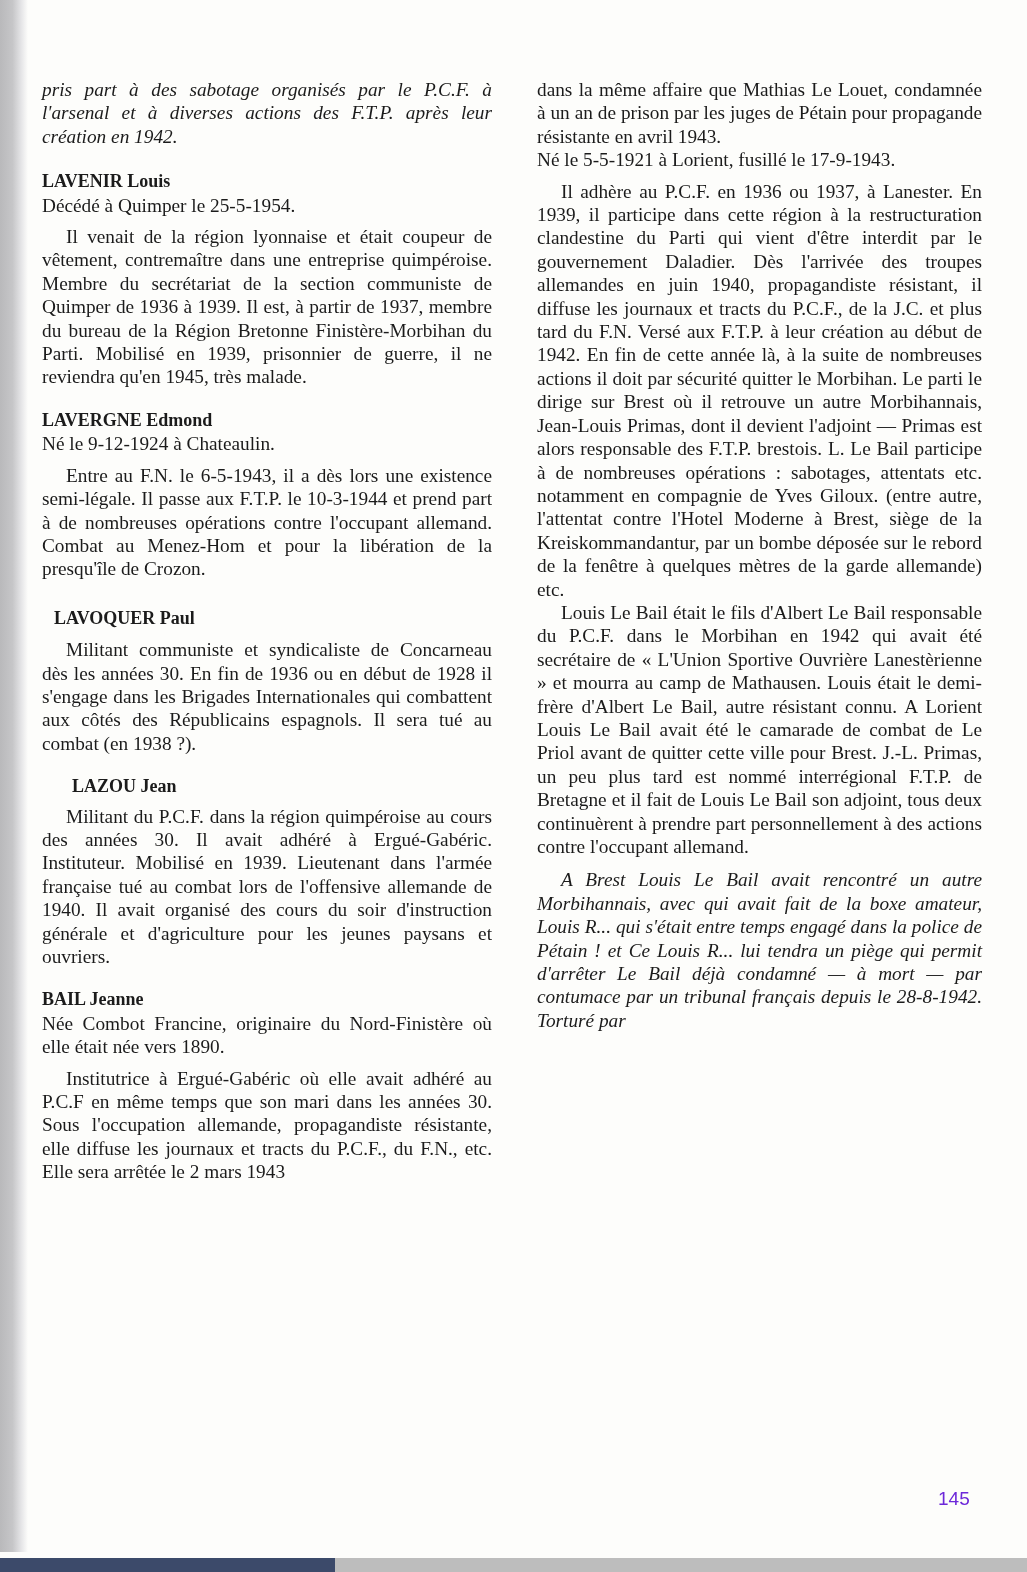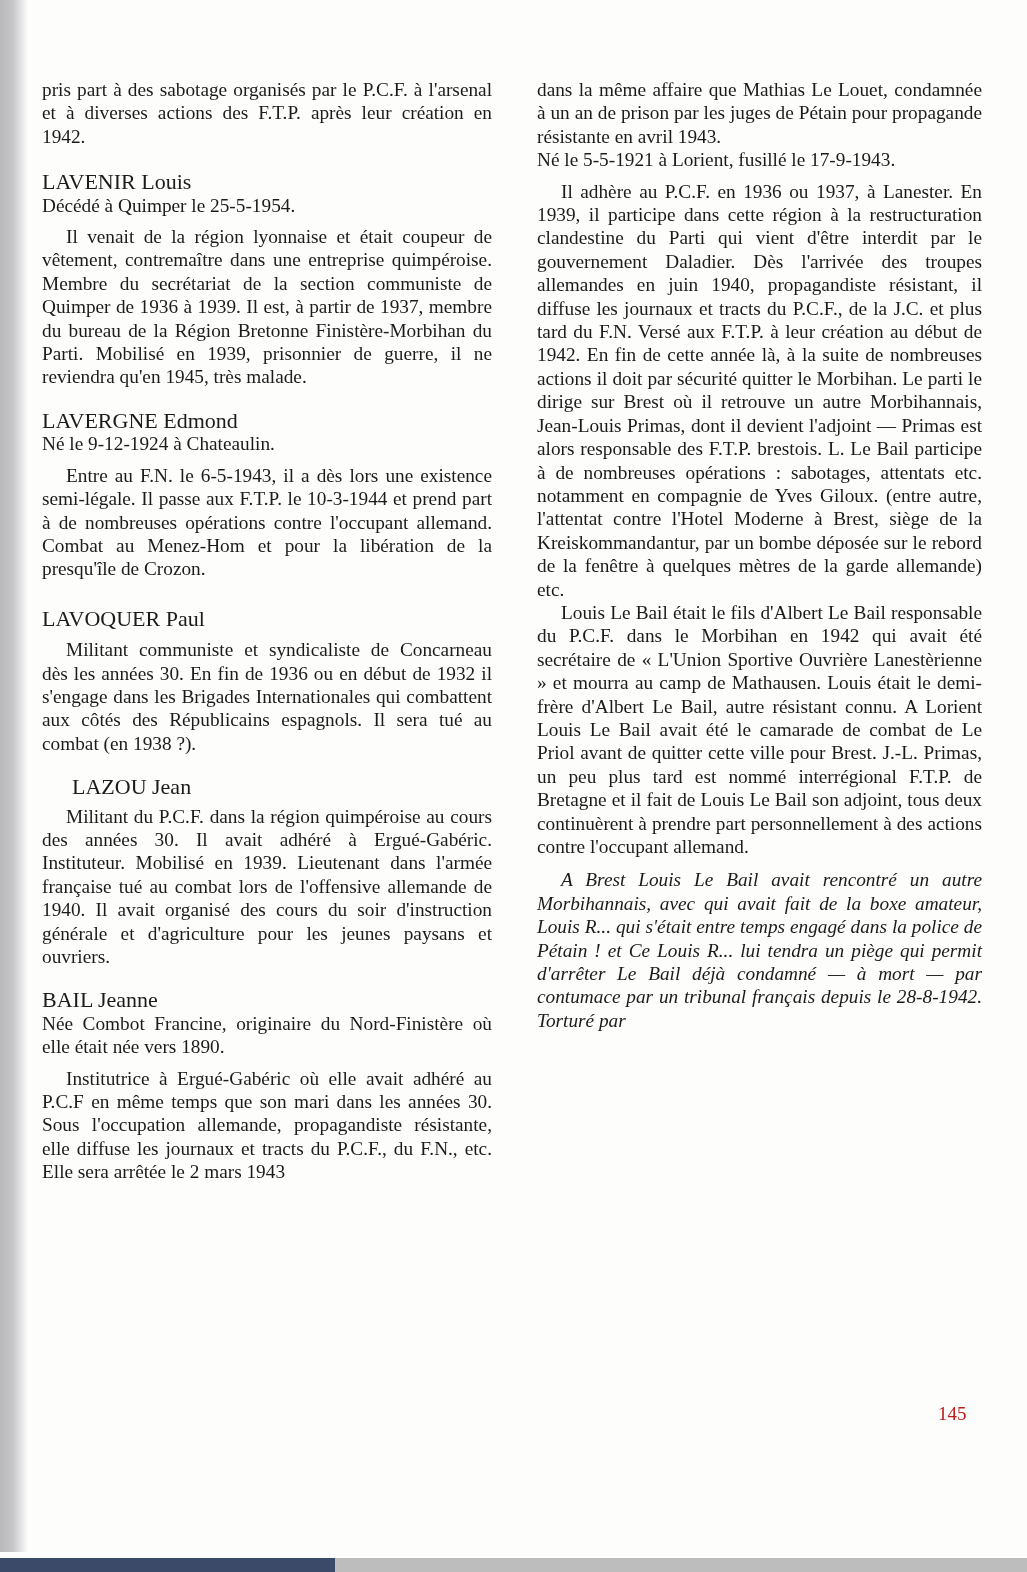--- a/index.html
+++ b/index.html
@@ -23,54 +23,54 @@
   }
   .column {
     position: absolute; top: 78px; width: 450px;
     font-size: 19.3px; line-height: 23.4px;
     text-align: justify; hyphens: manual;
   }
   .col-left { left: 42px; }
   .col-right { left: 537px; width: 445px; }
   .entry { margin: 0 0 20px 0; }
   .name {
-    font-weight: normal; font-size: 22px; margin: 0;
+    font-weight: bold; font-size: 18px; margin: 0;
   }
   .meta { margin: 0 0 8px 0; }
   .para { margin: 0; text-indent: 24px; }
   .para.noindent { text-indent: 0; }
   .page-number {
-    position: absolute; left: 938px; top: 1403px;
-    font-family: Liberation Serif, serif;
-    font-size: 19px; color: #b91c1c;
+    position: absolute; left: 938px; top: 1488px;
+    font-family: Liberation Sans, sans-serif;
+    font-size: 19px; color: #6d28d9;
   }
 </style>
 </head>
 <body>
 
 <div class="scan-edge"></div>
 
 <div class="column col-left">
-  <p class="para noindent entry" style="margin-bottom:22px;">pris part à des sabotage organisés par le P.C.F. à l'arsenal et à diverses actions des F.T.P. après leur création en 1942.</p>
+  <p class="para noindent entry" style="margin-bottom:22px;font-style:italic;">pris part à des sabotage organisés par le P.C.F. à l'arsenal et à diverses actions des F.T.P. après leur création en 1942.</p>
 
   <div class="entry">
     <p class="name">LAVENIR Louis</p>
     <p class="meta">Décédé à Quimper le 25-5-1954.</p>
     <p class="para">Il venait de la région lyonnaise et était coupeur de vêtement, contremaître dans une entreprise quimpéroise. Membre du secrétariat de la section communiste de Quimper de 1936 à 1939. Il est, à partir de 1937, membre du bureau de la Région Bretonne Finistère-Morbihan du Parti. Mobilisé en 1939, prisonnier de guerre, il ne reviendra qu'en 1945, très malade.</p>
   </div>
 
   <div class="entry">
     <p class="name">LAVERGNE Edmond</p>
     <p class="meta">Né le 9-12-1924 à Chateaulin.</p>
     <p class="para">Entre au F.N. le 6-5-1943, il a dès lors une existence semi-légale. Il passe aux F.T.P. le 10-3-1944 et prend part à de nombreuses opérations contre l'occupant allemand. Combat au Menez-Hom et pour la libération de la presqu'île de Crozon.</p>
   </div>
 
   <div class="entry" style="margin-top:26px;">
-    <p class="name" style="margin-bottom:8px;">LAVOQUER Paul</p>
-    <p class="para">Militant communiste et syndicaliste de Concarneau dès les années 30. En fin de 1936 ou en début de 1932 il s'engage dans les Brigades Internationales qui combattent aux côtés des Républicains espagnols. Il sera tué au combat (en 1938 ?).</p>
+    <p class="name" style="margin-bottom:8px;margin-left:12px;">LAVOQUER Paul</p>
+    <p class="para">Militant communiste et syndicaliste de Concarneau dès les années 30. En fin de 1936 ou en début de 1928 il s'engage dans les Brigades Internationales qui combattent aux côtés des Républicains espagnols. Il sera tué au combat (en 1938 ?).</p>
   </div>
 
   <div class="entry">
     <p class="name" style="margin-bottom:6px;margin-left:30px;">LAZOU Jean</p>
     <p class="para">Militant du P.C.F. dans la région quimpéroise au cours des années 30. Il avait adhéré à Ergué-Gabéric. Instituteur. Mobilisé en 1939. Lieutenant dans l'armée française tué au combat lors de l'offensive allemande de 1940. Il avait organisé des cours du soir d'instruction générale et d'agriculture pour les jeunes paysans et ouvriers.</p>
   </div>
 
   <div class="entry">
     <p class="name">BAIL Jeanne</p>
     <p class="meta">Née Combot Francine, originaire du Nord-Finistère où elle était née vers 1890.</p>

